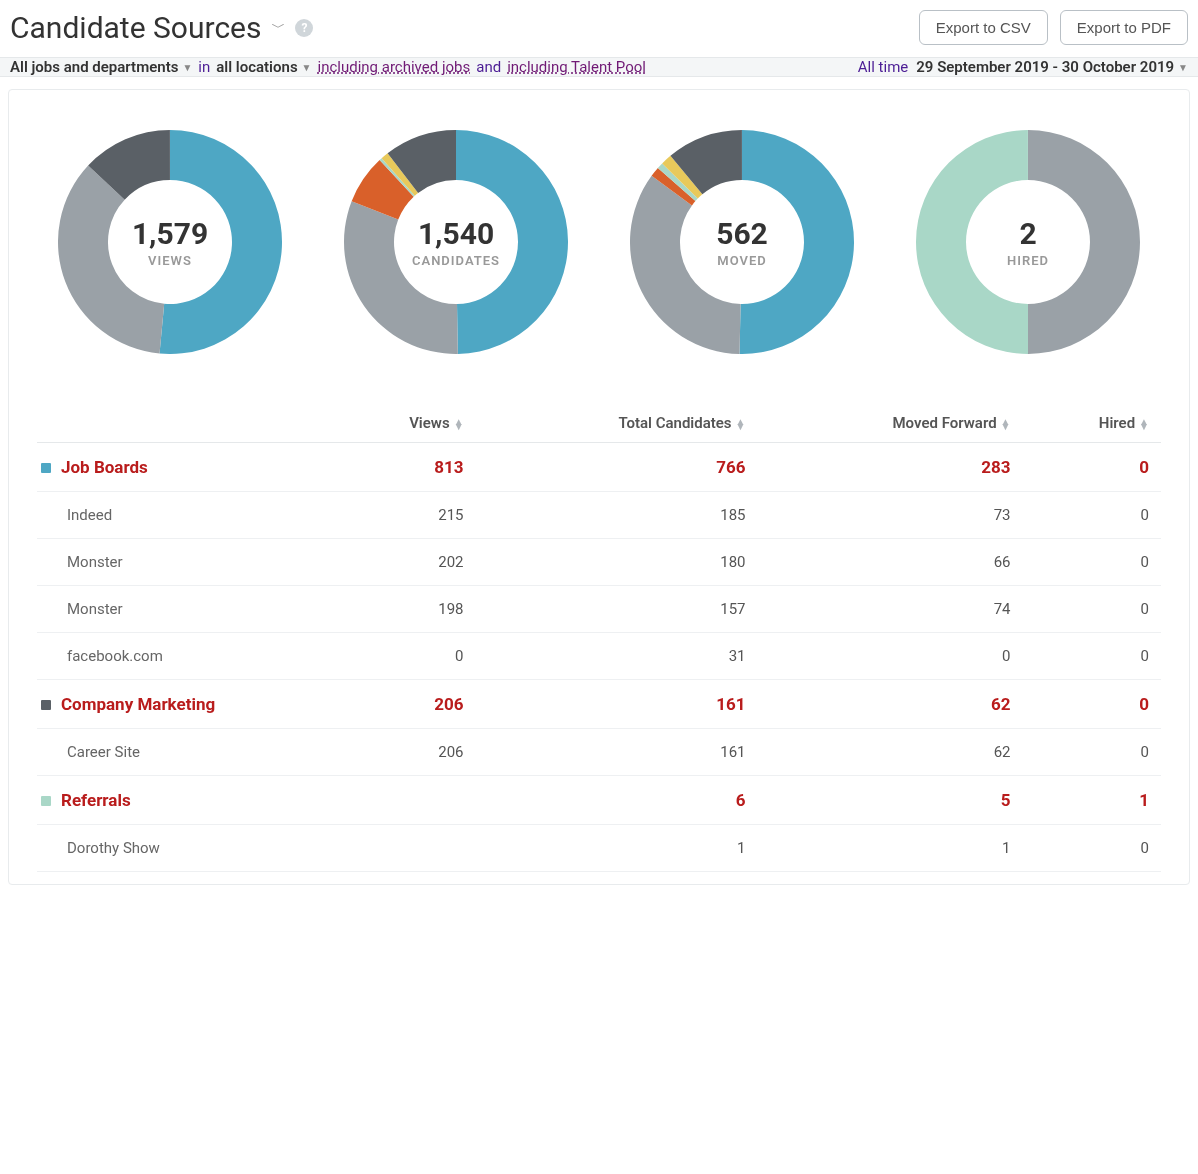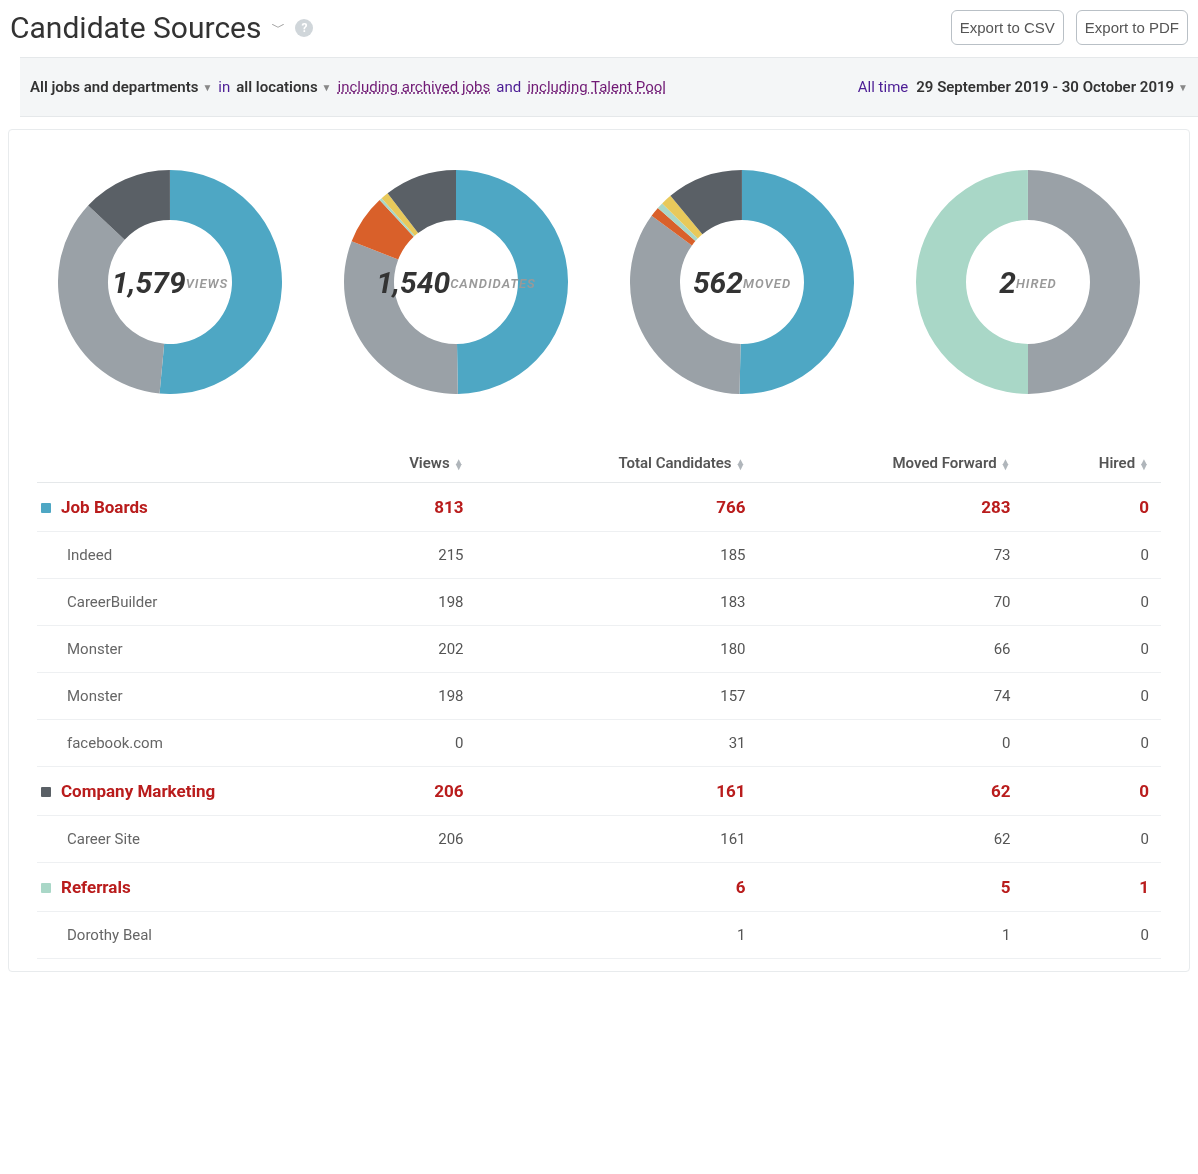--- a/index.html
+++ b/index.html
@@ -3,33 +3,33 @@
 <meta charset="utf-8">
 <style>
   * { box-sizing: border-box; }
   body { margin:0; font-family: -apple-system, BlinkMacSystemFont, "Segoe UI", Roboto, Helvetica, Arial, sans-serif; background:#fff; color:#333; }
   .topbar { display:flex; align-items:center; justify-content:space-between; padding:10px 10px 12px 10px; }
   .title-wrap { display:flex; align-items:center; gap:10px; }
   .title { font-size:30px; font-weight:400; color:#333; }
   .chev { color:#999; font-size:14px; }
   .help { width:18px; height:18px; border-radius:50%; background:#d0d6da; color:#fff; font-size:12px; font-weight:700; display:flex; align-items:center; justify-content:center; }
   .btns { display:flex; gap:12px; }
-  .btn { border:1px solid #b9c0c6; background:#fff; color:#555; padding:8px 8px; border-radius:6px; font-size:15px; cursor:pointer; }
-  .filterbar { background:#f4f6f7; border-top:1px solid #e5e8ea; border-bottom:1px solid #e5e8ea; padding:20px 10px; display:flex; justify-content:space-between; align-items:flex-end; font-size:15px;margin-left:20px; }
+  .btn { border:1px solid #b9c0c6; background:#fff; color:#555; padding:8px 16px; border-radius:6px; font-size:15px; cursor:pointer; }
+  .filterbar { background:#f4f6f7; border-top:1px solid #e5e8ea; border-bottom:1px solid #e5e8ea; padding:0 10px; display:flex; justify-content:space-between; align-items:flex-end; font-size:15px; }
   .filters-left { display:flex; align-items:center; gap:6px; flex-wrap:wrap; }
   .fbold { color:#333; font-weight:600; cursor:pointer; display:inline-flex; align-items:center; gap:4px; }
   .fdim { color:#4c1d95; }
   .flink { color:#701a75; text-decoration:underline dotted; cursor:pointer; }
   .filters-right { display:flex; align-items:center; gap:8px; }
   .chev-sm { font-size:10px; color:#888; }
   .card { margin:12px 8px; border:1px solid #e8ebed; border-radius:4px; background:#fff; padding:40px 28px 12px 28px; }
   .donuts { display:flex; justify-content:space-around; gap:20px; margin-bottom:50px; }
   .donut-wrap { position:relative; width:224px; height:224px; }
   .donut-wrap svg { width:224px; height:224px; }
-  .donut-center { position:absolute; inset:0; display:flex; flex-direction:row; align-items:center; justify-content:center;font-style:italic; }
+  .donut-center { position:absolute; inset:0; display:flex; flex-direction:column; align-items:center; justify-content:center; }
   .donut-big { font-size:30px; font-weight:700; color:#333; }
   .donut-lbl { font-size:13px; font-weight:600; color:#999; letter-spacing:1px; margin-top:2px; }
   table { width:100%; border-collapse:collapse; font-size:15px; }
   thead th { text-align:right; color:#555; font-weight:600; padding:10px 12px; border-bottom:1px solid #e5e8ea; cursor:pointer; }
   thead th:first-child { text-align:left; width:26%; }
   .sort { font-size:10px; color:#b0b6bb; margin-left:4px; display:inline-flex; flex-direction:column; line-height:5px; vertical-align:middle; }
   tbody td { text-align:right; padding:14px 12px; border-bottom:1px solid #eef0f2; color:#555; }
   tbody td:first-child { text-align:left; }
   tr.group td { font-weight:700; color:#b91c1c; font-size:17px; }
   tr.group td:first-child { padding-left:4px; }
@@ -148,27 +148,20 @@
           <td>0</td>
         </tr>
         <tr class="sub">
           <td>Indeed</td>
           <td>215</td>
           <td>185</td>
           <td>73</td>
           <td>0</td>
         </tr>
         <tr class="sub">
-          <td>CareerBuilder</td>
-          <td>198</td>
-          <td>183</td>
-          <td>70</td>
-          <td>0</td>
-        </tr>
-        <tr class="sub">
           <td>Monster</td>
           <td>202</td>
           <td>180</td>
           <td>66</td>
           <td>0</td>
         </tr>
         <tr class="sub">
           <td>Monster</td>
           <td>198</td>
           <td>157</td>
@@ -197,21 +190,21 @@
           <td>0</td>
         </tr>
         <tr class="group">
           <td><span class="sw" style="background: rgb(169, 215, 199);"></span><span>Referrals</span></td>
           <td></td>
           <td>6</td>
           <td>5</td>
           <td>1</td>
         </tr>
         <tr class="sub">
-          <td>Dorothy Beal</td>
+          <td>Dorothy Show</td>
           <td></td>
           <td>1</td>
           <td>1</td>
           <td>0</td>
         </tr>
       </tbody>
   </table>
 </div>
 
 </body></html>

